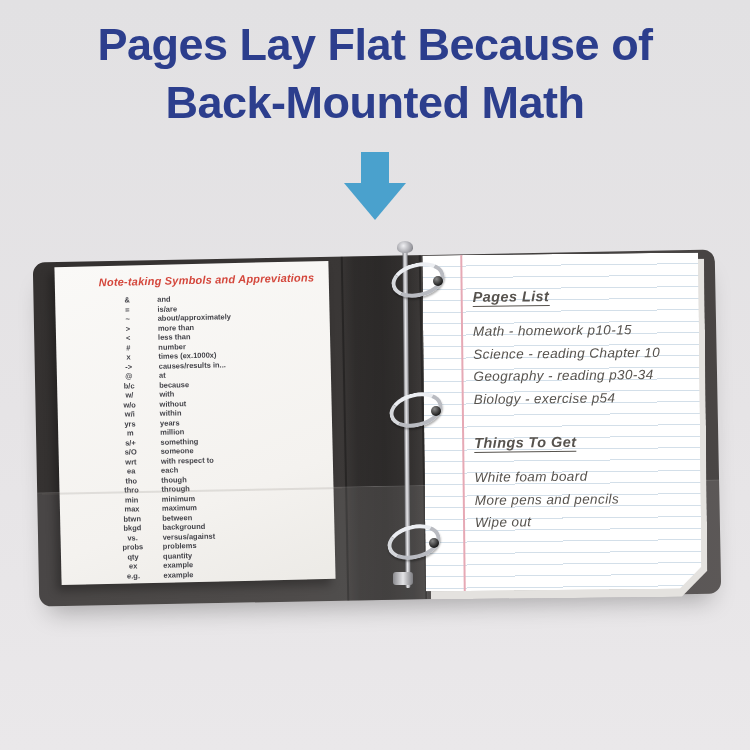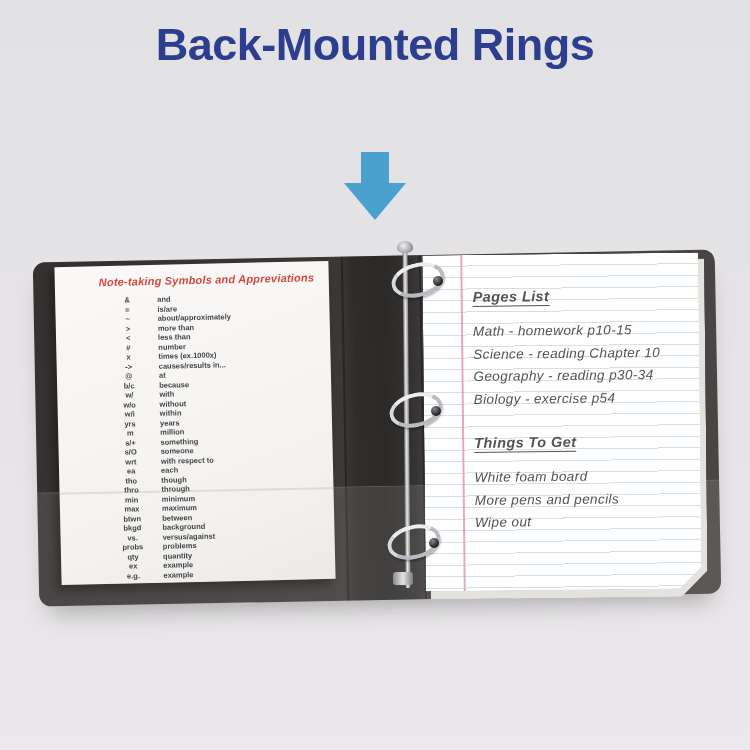--- a/index.html
+++ b/index.html
@@ -138,21 +138,22 @@
   .ring1{left:391px;top:263px;}
   .ring2{left:389px;top:393px;}
   .ring3{left:387px;top:525px;}
 </style>
 </head>
 <body>
 
 <div class="canvas">
 
   <div class="headline">
-    <div>Back-Mounted Rings</div>
+    <div>Pages Lay Flat Because of</div>
+    <div>Back-Mounted Math</div>
   </div>
 
   <div class="arrow">
     <div class="arrow-shaft"></div>
     <div class="arrow-head"></div>
   </div>
 
   <div class="binder">
     <div class="spine-shade"></div>
     <div class="hinge-line-left"></div>

